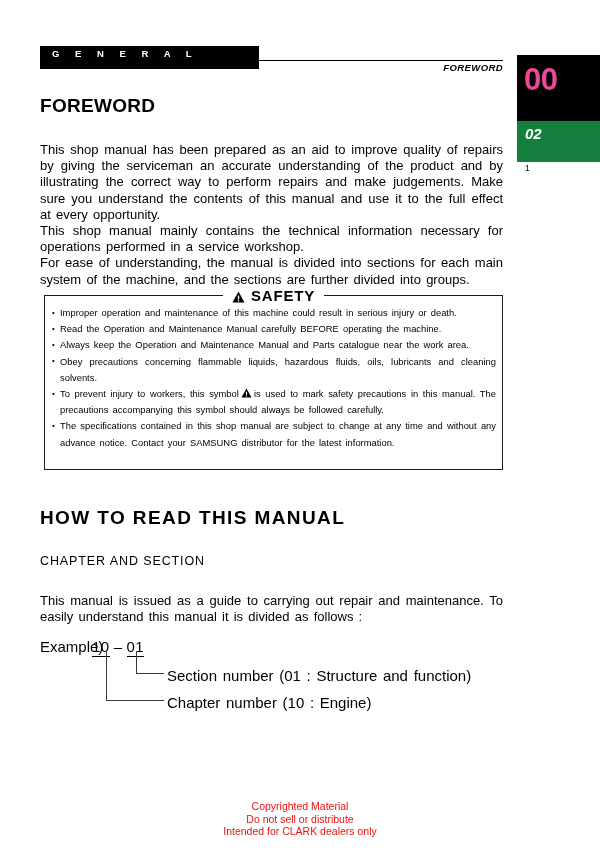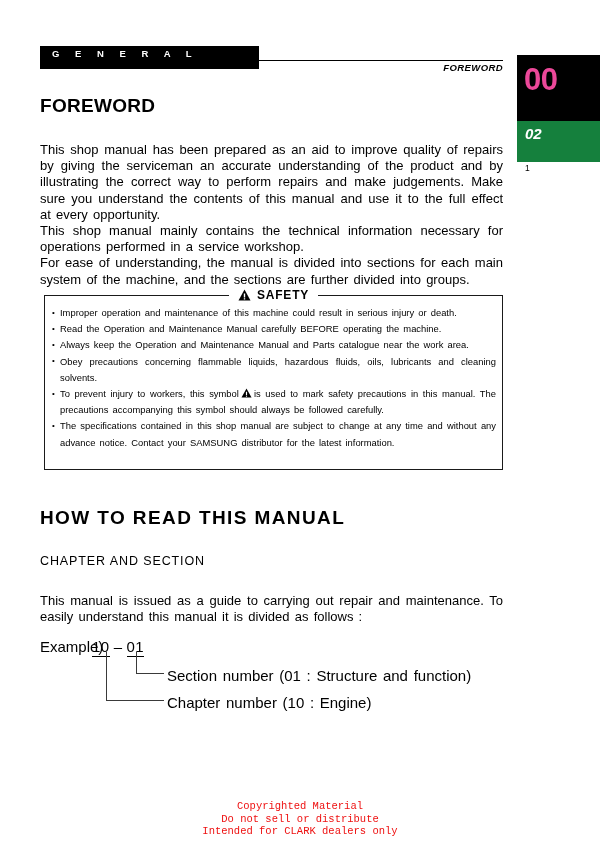--- a/index.html
+++ b/index.html
@@ -151,21 +151,21 @@
     align-items: center;
     justify-content: center;
     pointer-events: none;
   }
   .safety-legend-inner {
     background: #ffffff;
     padding: 0 9px;
     display: flex;
     align-items: center;
     gap: 6px;
-    font-size: 12px;
+    font-size: 15px;
     font-weight: bold;
     letter-spacing: 0.8px;
   }
   .warn-tri {
     display: inline-block;
     width: 13px;
     height: 12px;
     vertical-align: -1px;
   }
   .warn-tri-inline {
@@ -241,21 +241,21 @@
   .ex-desc-chp { top: 56px; }
 
   
   .footer {
     position: absolute;
     left: 0;
     top: 800px;
     width: 600px;
     text-align: center;
     color: #ee1111;
-    font-family: Liberation Mono, monospace;
+    font-family: Liberation Sans, sans-serif;
     font-size: 10.5px;
     line-height: 12.6px;
   }
   .footer div { white-space: nowrap; }
 </style>
 </head>
 <body>
 
 <div class="page">
 

